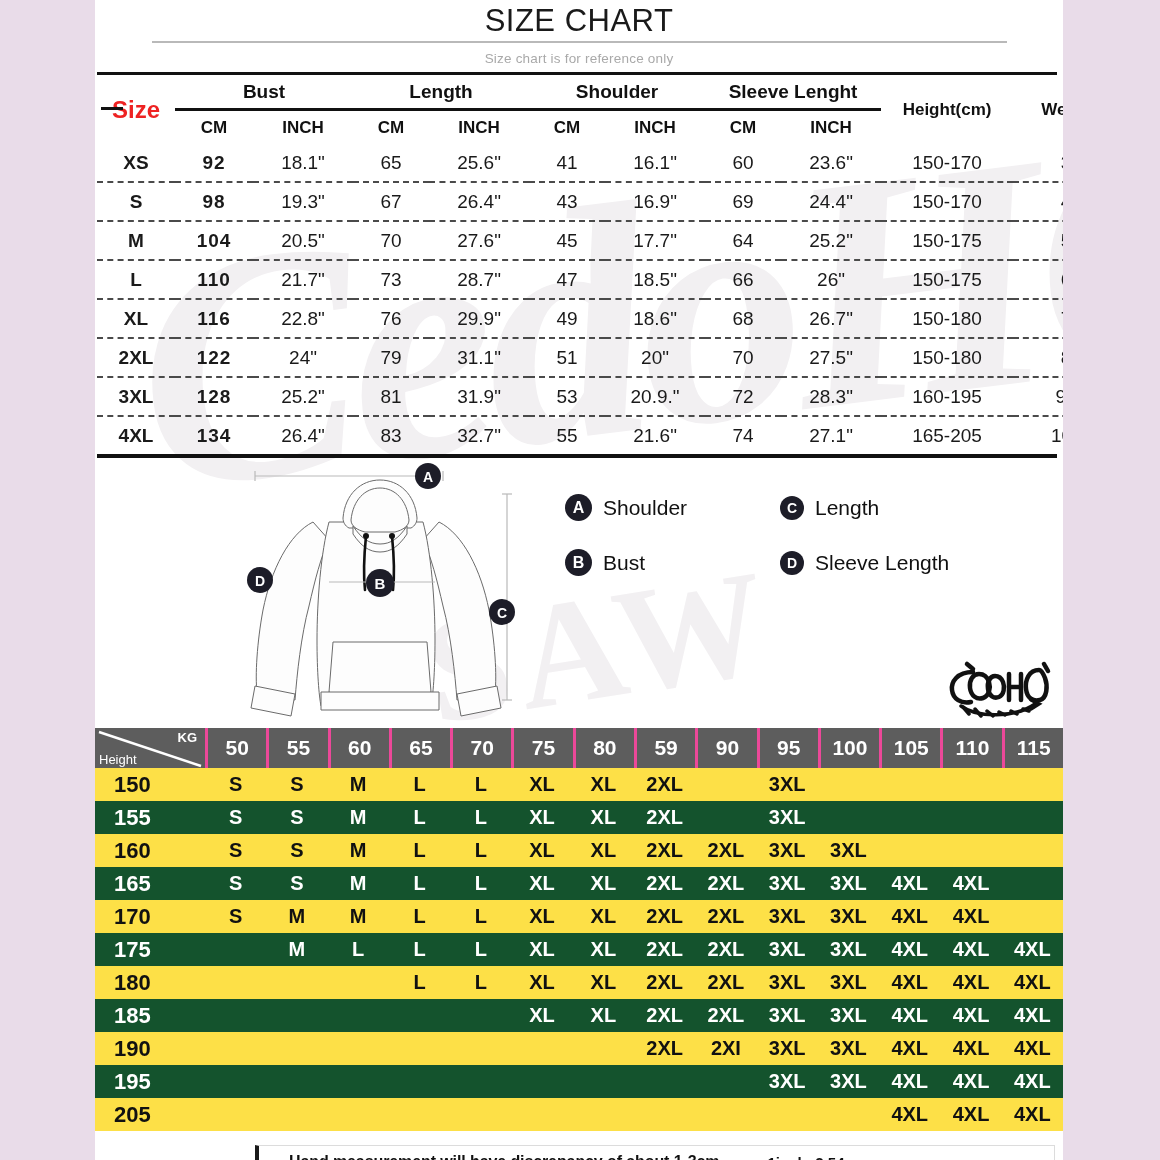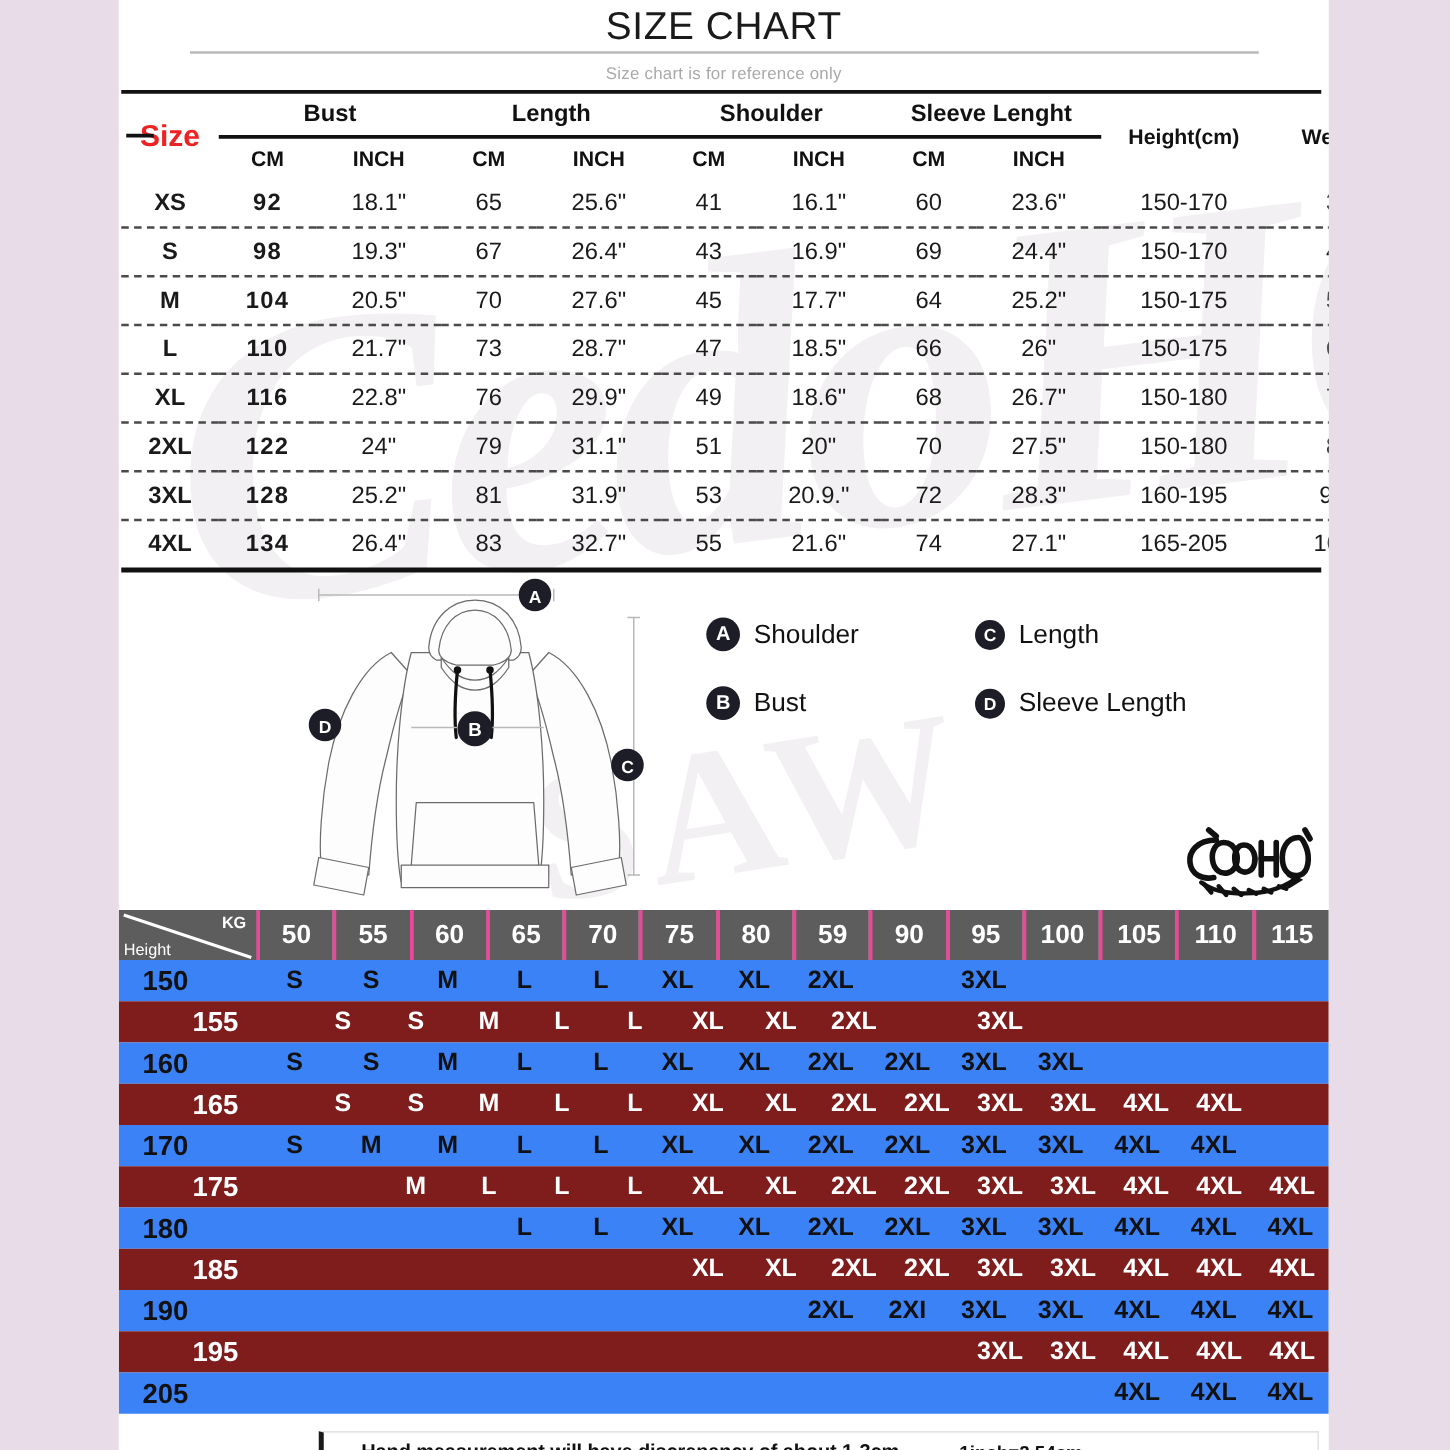--- a/index.html
+++ b/index.html
@@ -262,22 +262,22 @@
     display: flex;
     align-items: center;
     justify-content: center;
     border-left: 3px solid #ec4899;
   }
   .hw-row {
     display: flex;
     height: 33px;
     align-items: stretch;
   }
-  .hw-row.dark { background: #7f1d1d; padding-left: 40px; }
-  .hw-row.light { background: #3b82f6; }
+  .hw-row.dark { background: #14532d; }
+  .hw-row.light { background: #fde047; }
   .hw-row .hlabel {
     width: 110px;
     flex: 0 0 110px;
     display: flex;
     align-items: center;
     padding-left: 19px;
     font-size: 22px;
     font-weight: 700;
     box-sizing: border-box;
   }

